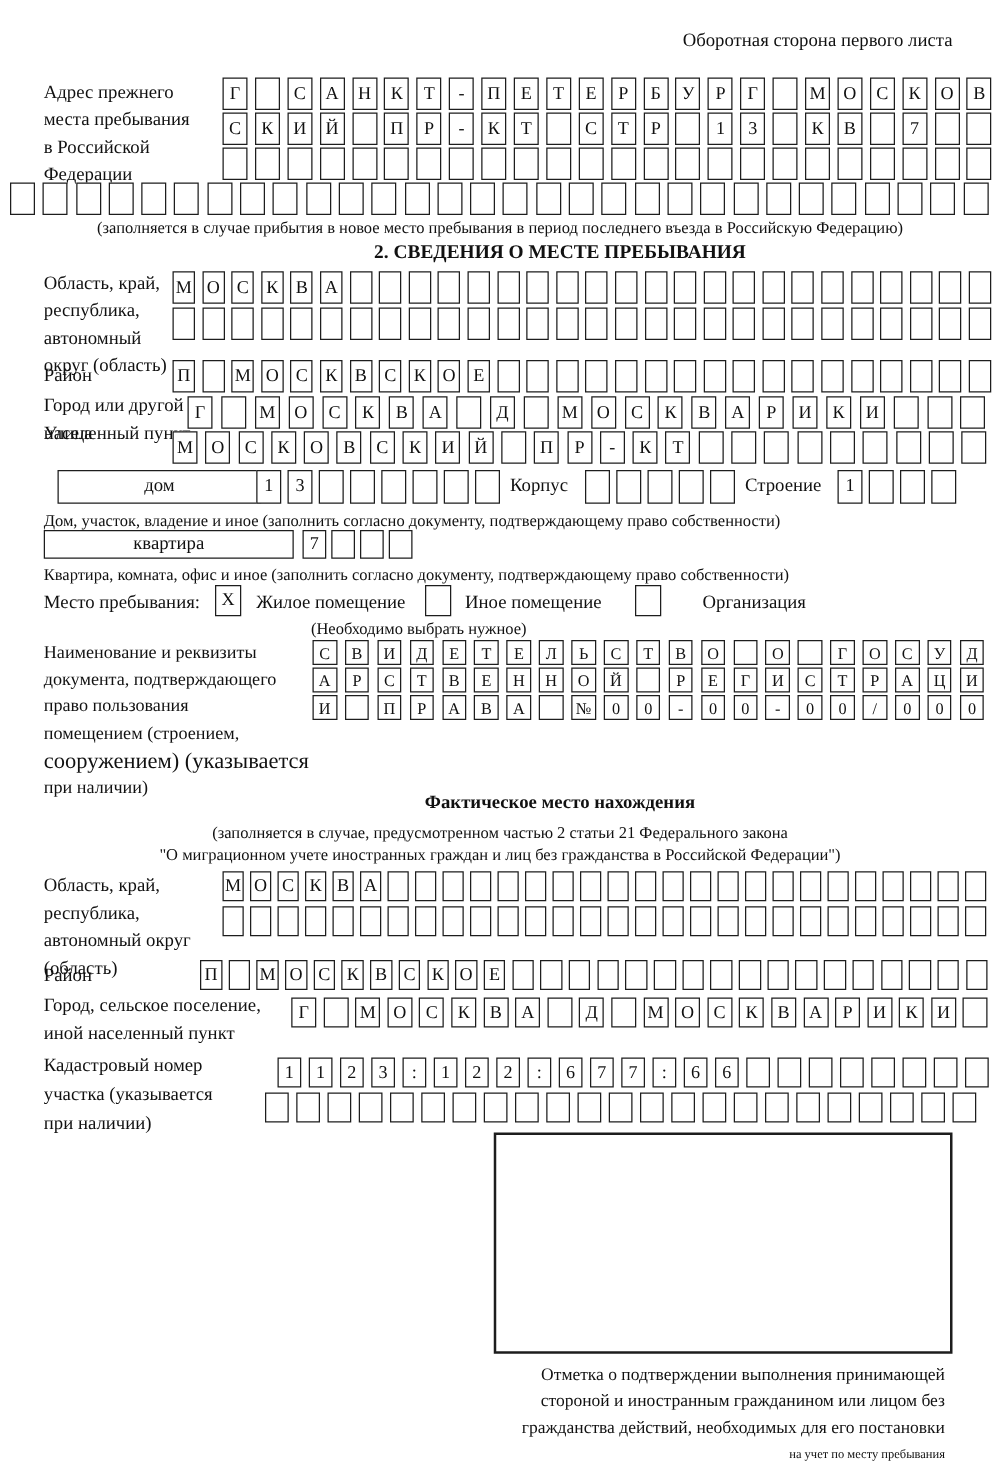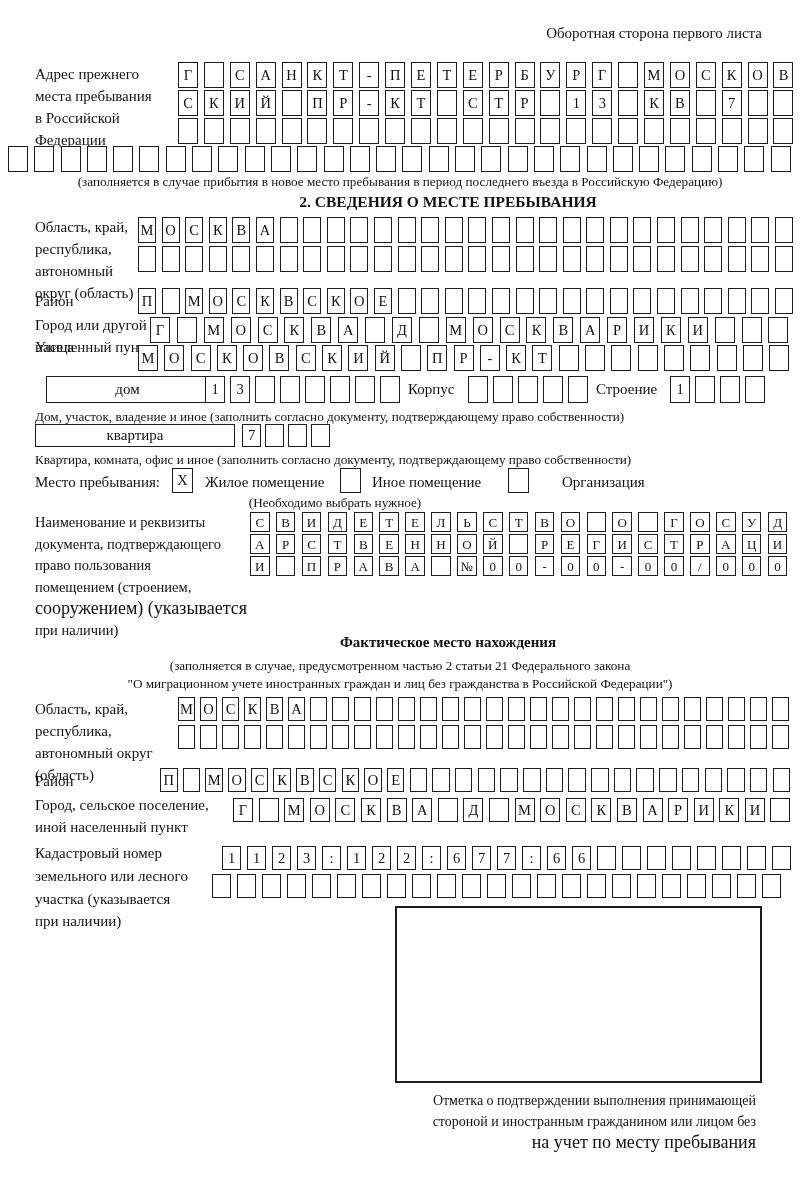--- a/index.html
+++ b/index.html
@@ -570,21 +570,20 @@
       <span class="cell">А</span>
       <span class="cell">Р</span>
       <span class="cell">И</span>
       <span class="cell">К</span>
       <span class="cell">И</span>
       <span class="cell"></span>
     </div>
 
   <div class="abs" style="left:35px;top:842px;width:190px;">
     <div class="lbl" style="line-height:22.8px;">Кадастровый номер</div>
-    <div class="lbl" style="line-height:22.8px;">земельного или лесного</div>
     <div class="lbl" style="line-height:22.8px;">участка (указывается</div>
     <div class="lbl" style="line-height:22.8px;">при наличии)</div>
   </div>
   <div class="abs row g-cad" style="left:222px;top:846px;">
       <span class="cell">1</span>
       <span class="cell">1</span>
       <span class="cell">2</span>
       <span class="cell">3</span>
       <span class="cell">:</span>
       <span class="cell">1</span>
@@ -629,16 +628,17 @@
       <span class="cell"></span>
       <span class="cell"></span>
       <span class="cell"></span>
       <span class="cell"></span>
     </div>
 
   <div class="abs stamp" style="left:395px;top:906px;width:367px;height:177px;"></div>
   <div class="abs" style="left:356px;top:1090px;width:400px;text-align:right;">
     <div style="font-size:14px;line-height:21px;">Отметка о подтверждении выполнения принимающей</div>
     <div style="font-size:14px;line-height:21px;">стороной и иностранным гражданином или лицом без</div>
-    <div style="font-size:18px;line-height:21px;">на учет по месту пребывания</div>
+    <div style="font-size:14px;line-height:21px;">гражданства действий, необходимых для его постановки</div>
+    <div style="font-size:10px;line-height:21px;">на учет по месту пребывания</div>
   </div>
 
 </div>
 
 </body></html>

